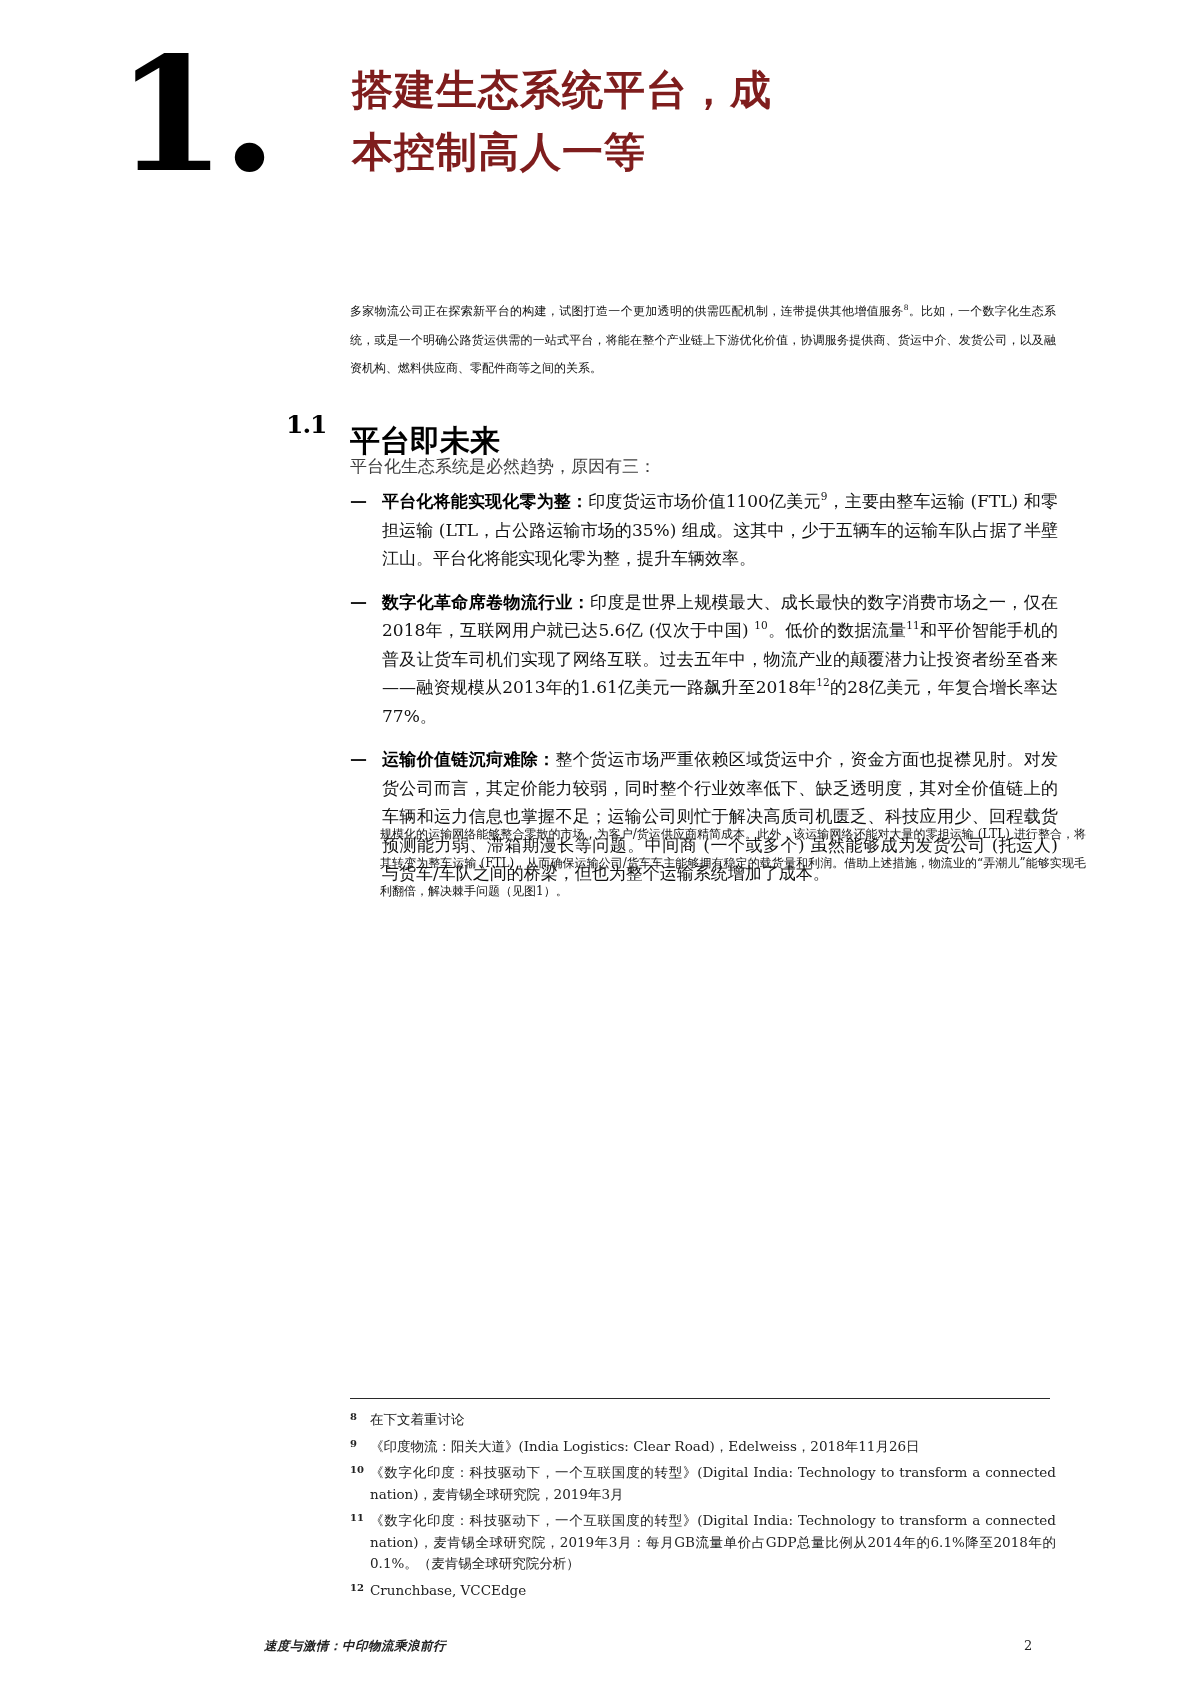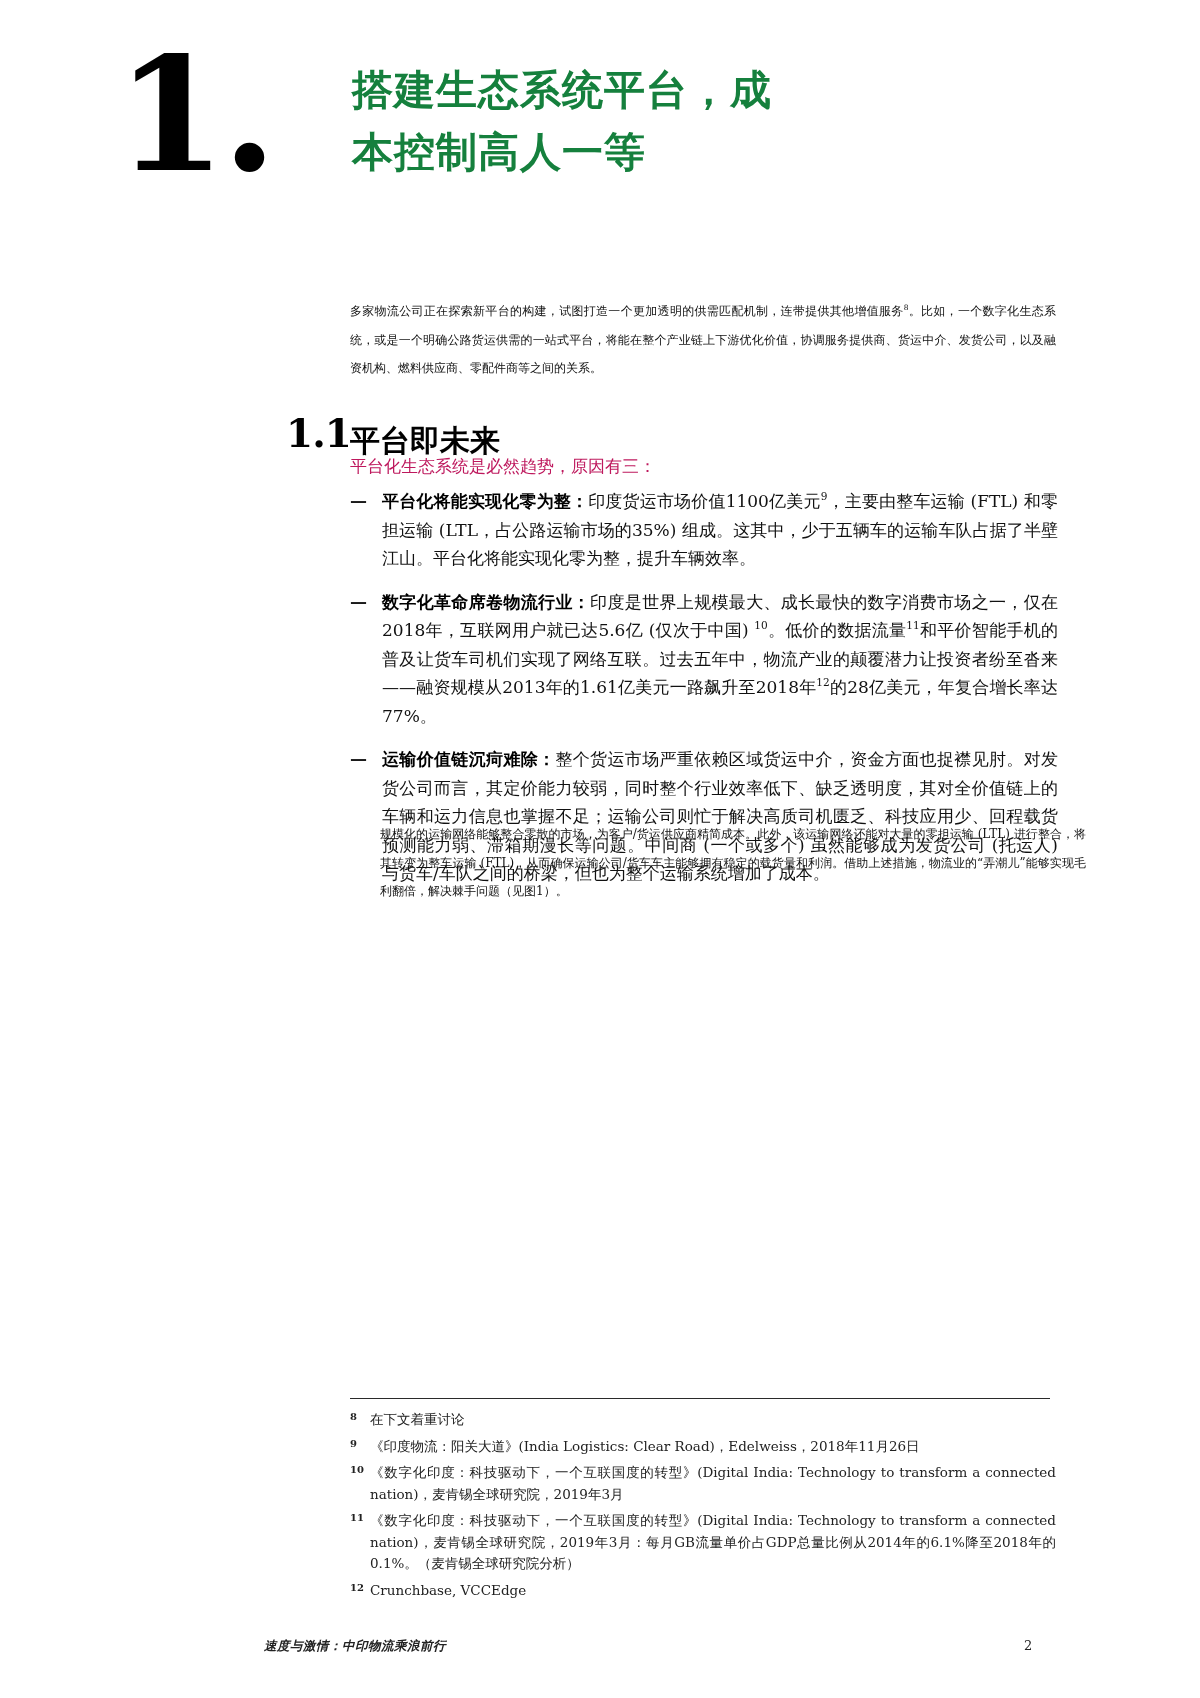--- a/index.html
+++ b/index.html
@@ -11,43 +11,43 @@
   }
   .page { position: relative; width: 1200px; height: 1698px; background: #fff; overflow: hidden; }
 
   .chapter-number {
     position: absolute; left: 116px; top: 36px;
     font-size: 158px; font-weight: 800; line-height: 1; color: #000;
     letter-spacing: -4px;
   }
   .chapter-title {
     position: absolute; left: 352px; top: 60px;
-    font-size: 41px; font-weight: 800; line-height: 1.5; color: #15803d;
+    font-size: 41px; font-weight: 800; line-height: 1.5; color: #7f1d1d;
     letter-spacing: 1px;
   }
 
   .body-col { position: absolute; left: 350px; width: 706px; }
 
   .para {
     font-size: 12px; line-height: 28.5px; text-align: justify;
     color: #111;
   }
   sup { font-size: 0.62em; line-height: 0; vertical-align: super; }
 
   .intro-para { top: 297px; }
 
   .section-number {
     position: absolute; left: 286px; top: 410px;
-    font-size: 39px; font-weight: 800; color: #000; letter-spacing: -1px;
+    font-size: 25px; font-weight: 800; color: #000; letter-spacing: -1px;
   }
   .section-heading {
     position: absolute; left: 350px; top: 421px;
     font-size: 30px; font-weight: 800; color: #000;
   }
-  .section-leadin { position: absolute; left: 350px; top: 452px; font-size: 17px; line-height: 28px; color: #be185d; }
+  .section-leadin { position: absolute; left: 350px; top: 452px; font-size: 17px; line-height: 28px; color: #404040; }
 
   .bullet-list { position: absolute; left: 350px; top: 487px; width: 708px; }
   .bullet-item { display: flex; margin-bottom: 15px; }
   .bullet-marker { width: 32px; flex: 0 0 32px; font-size: 17px; line-height: 28.5px; font-weight: 700; }
   .bullet-body { flex: 1; font-size: 17px; line-height: 28.5px; text-align: justify; color: #111; }
   .bullet-lead { font-weight: 800; color: #000; }
 
   .closing-para { top: 820px; margin-left: 30px; }
 
   .footnote-divider {

